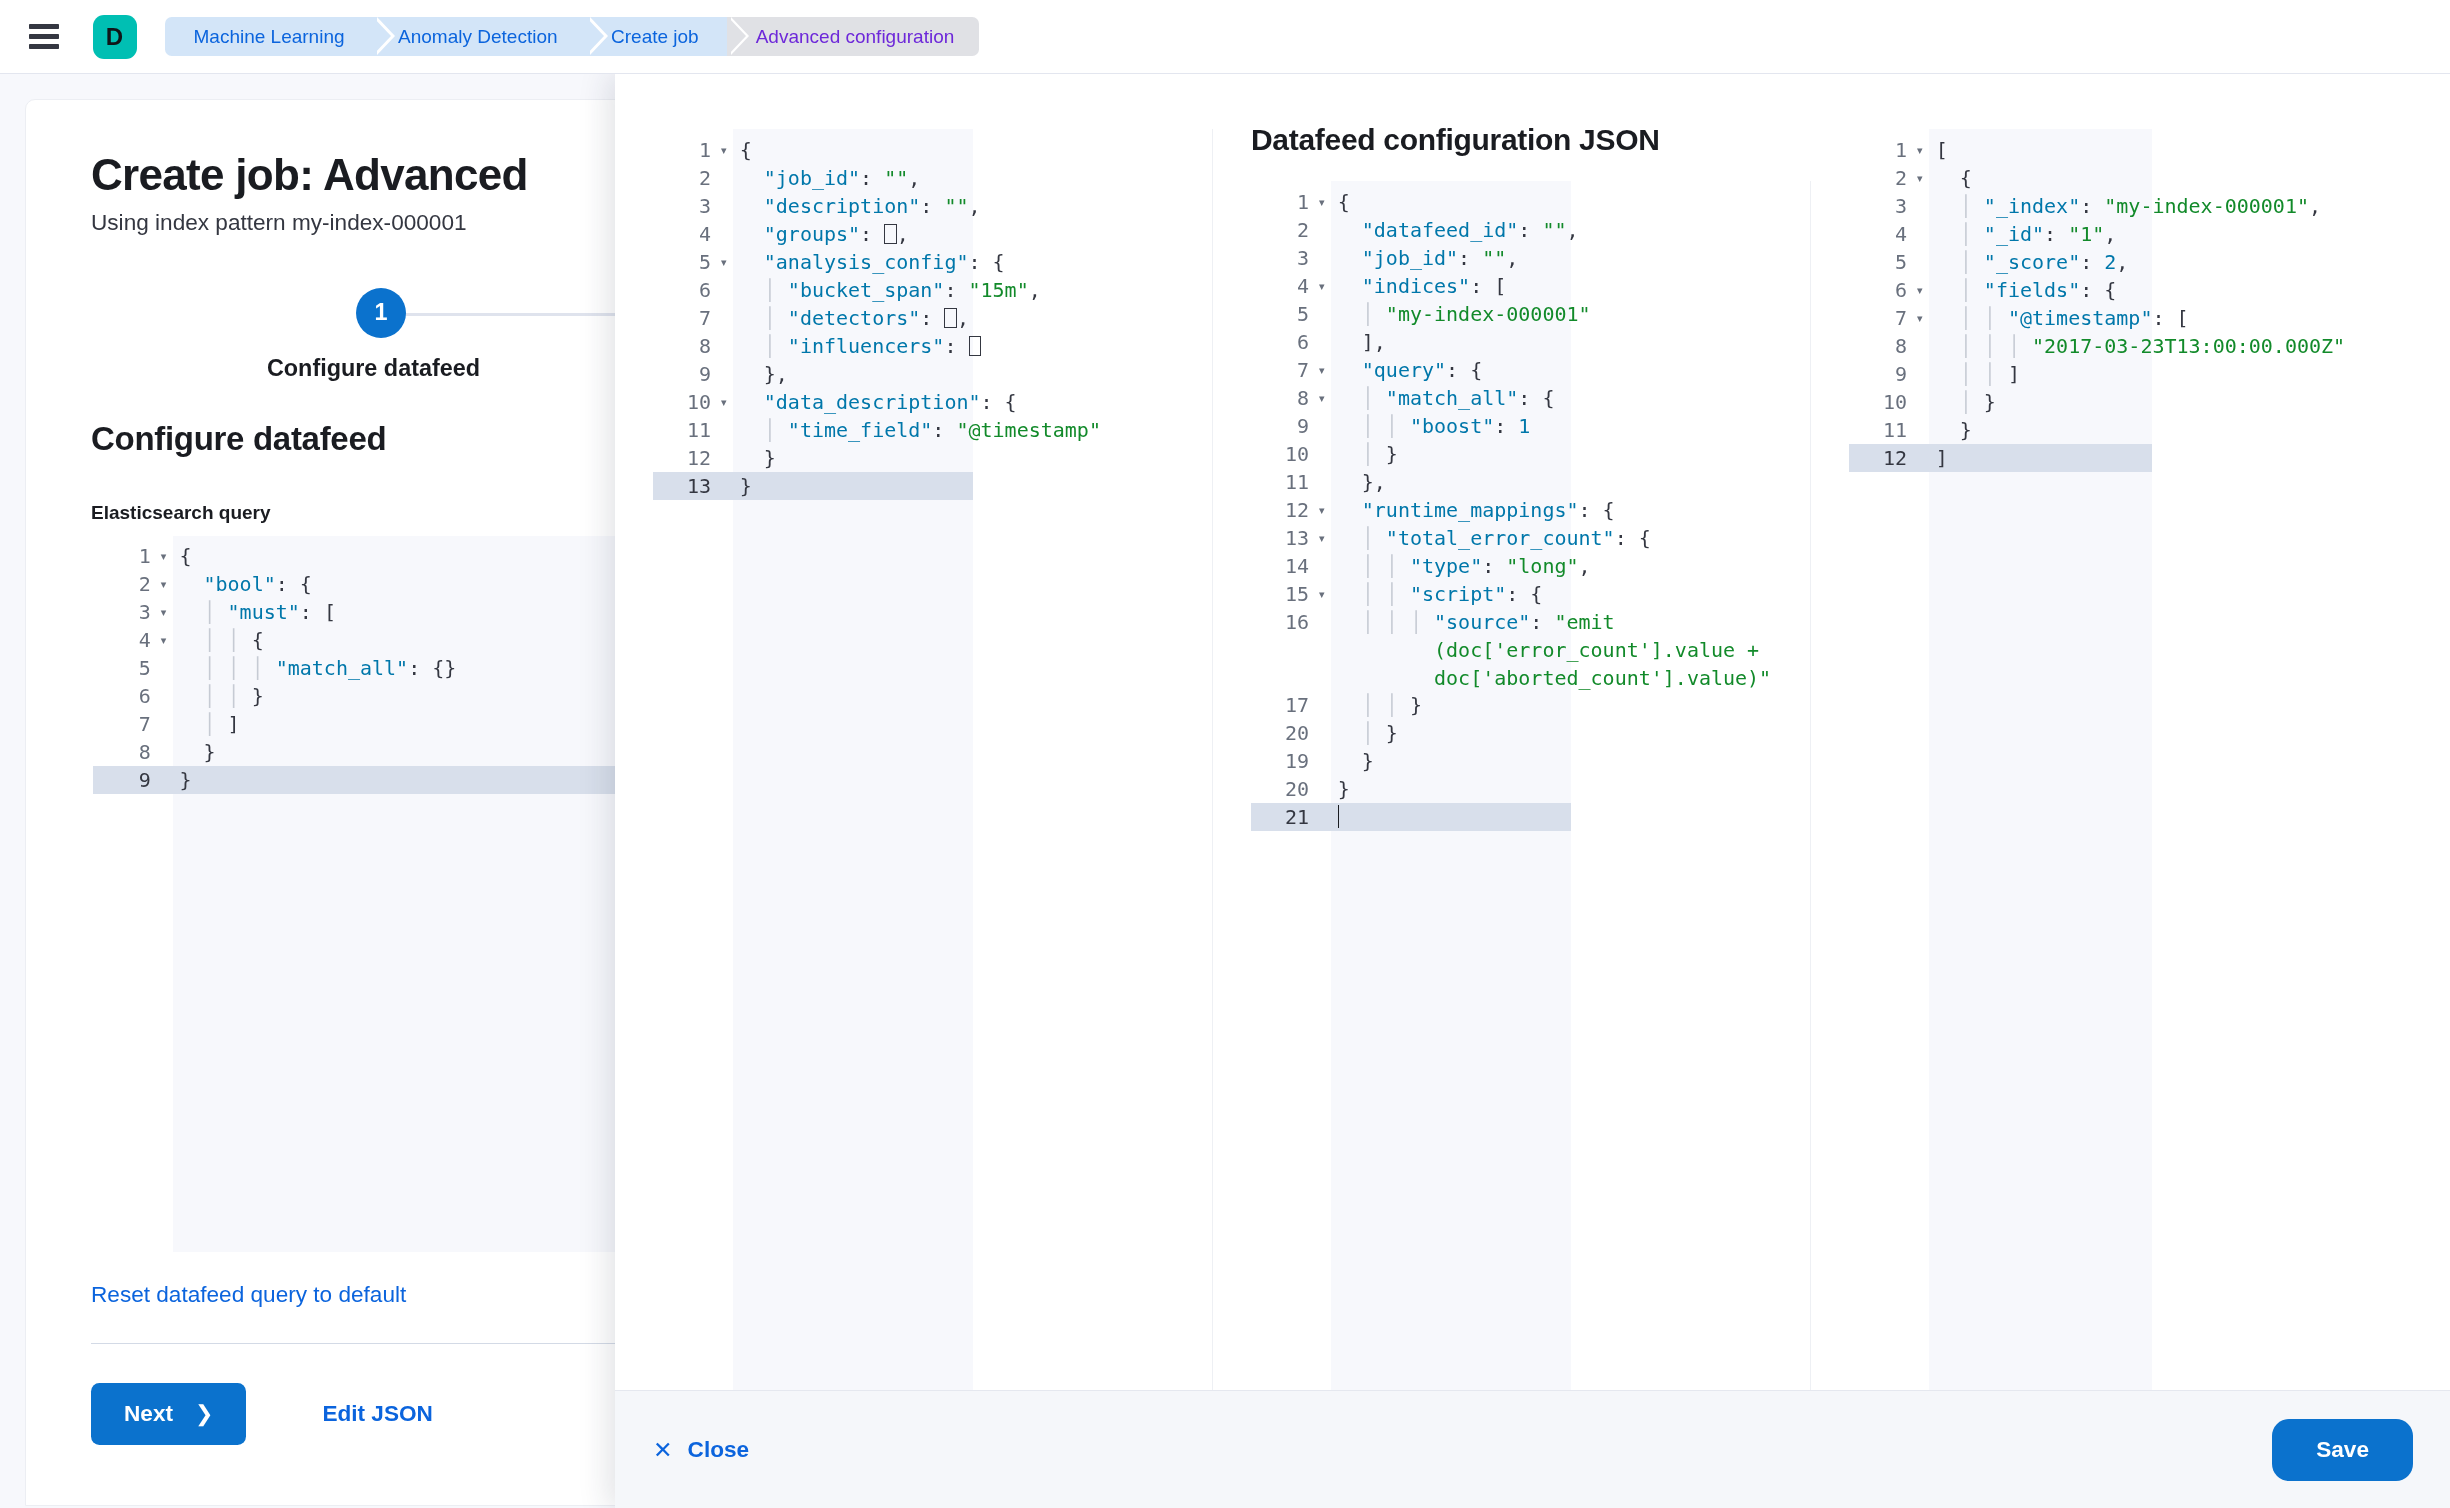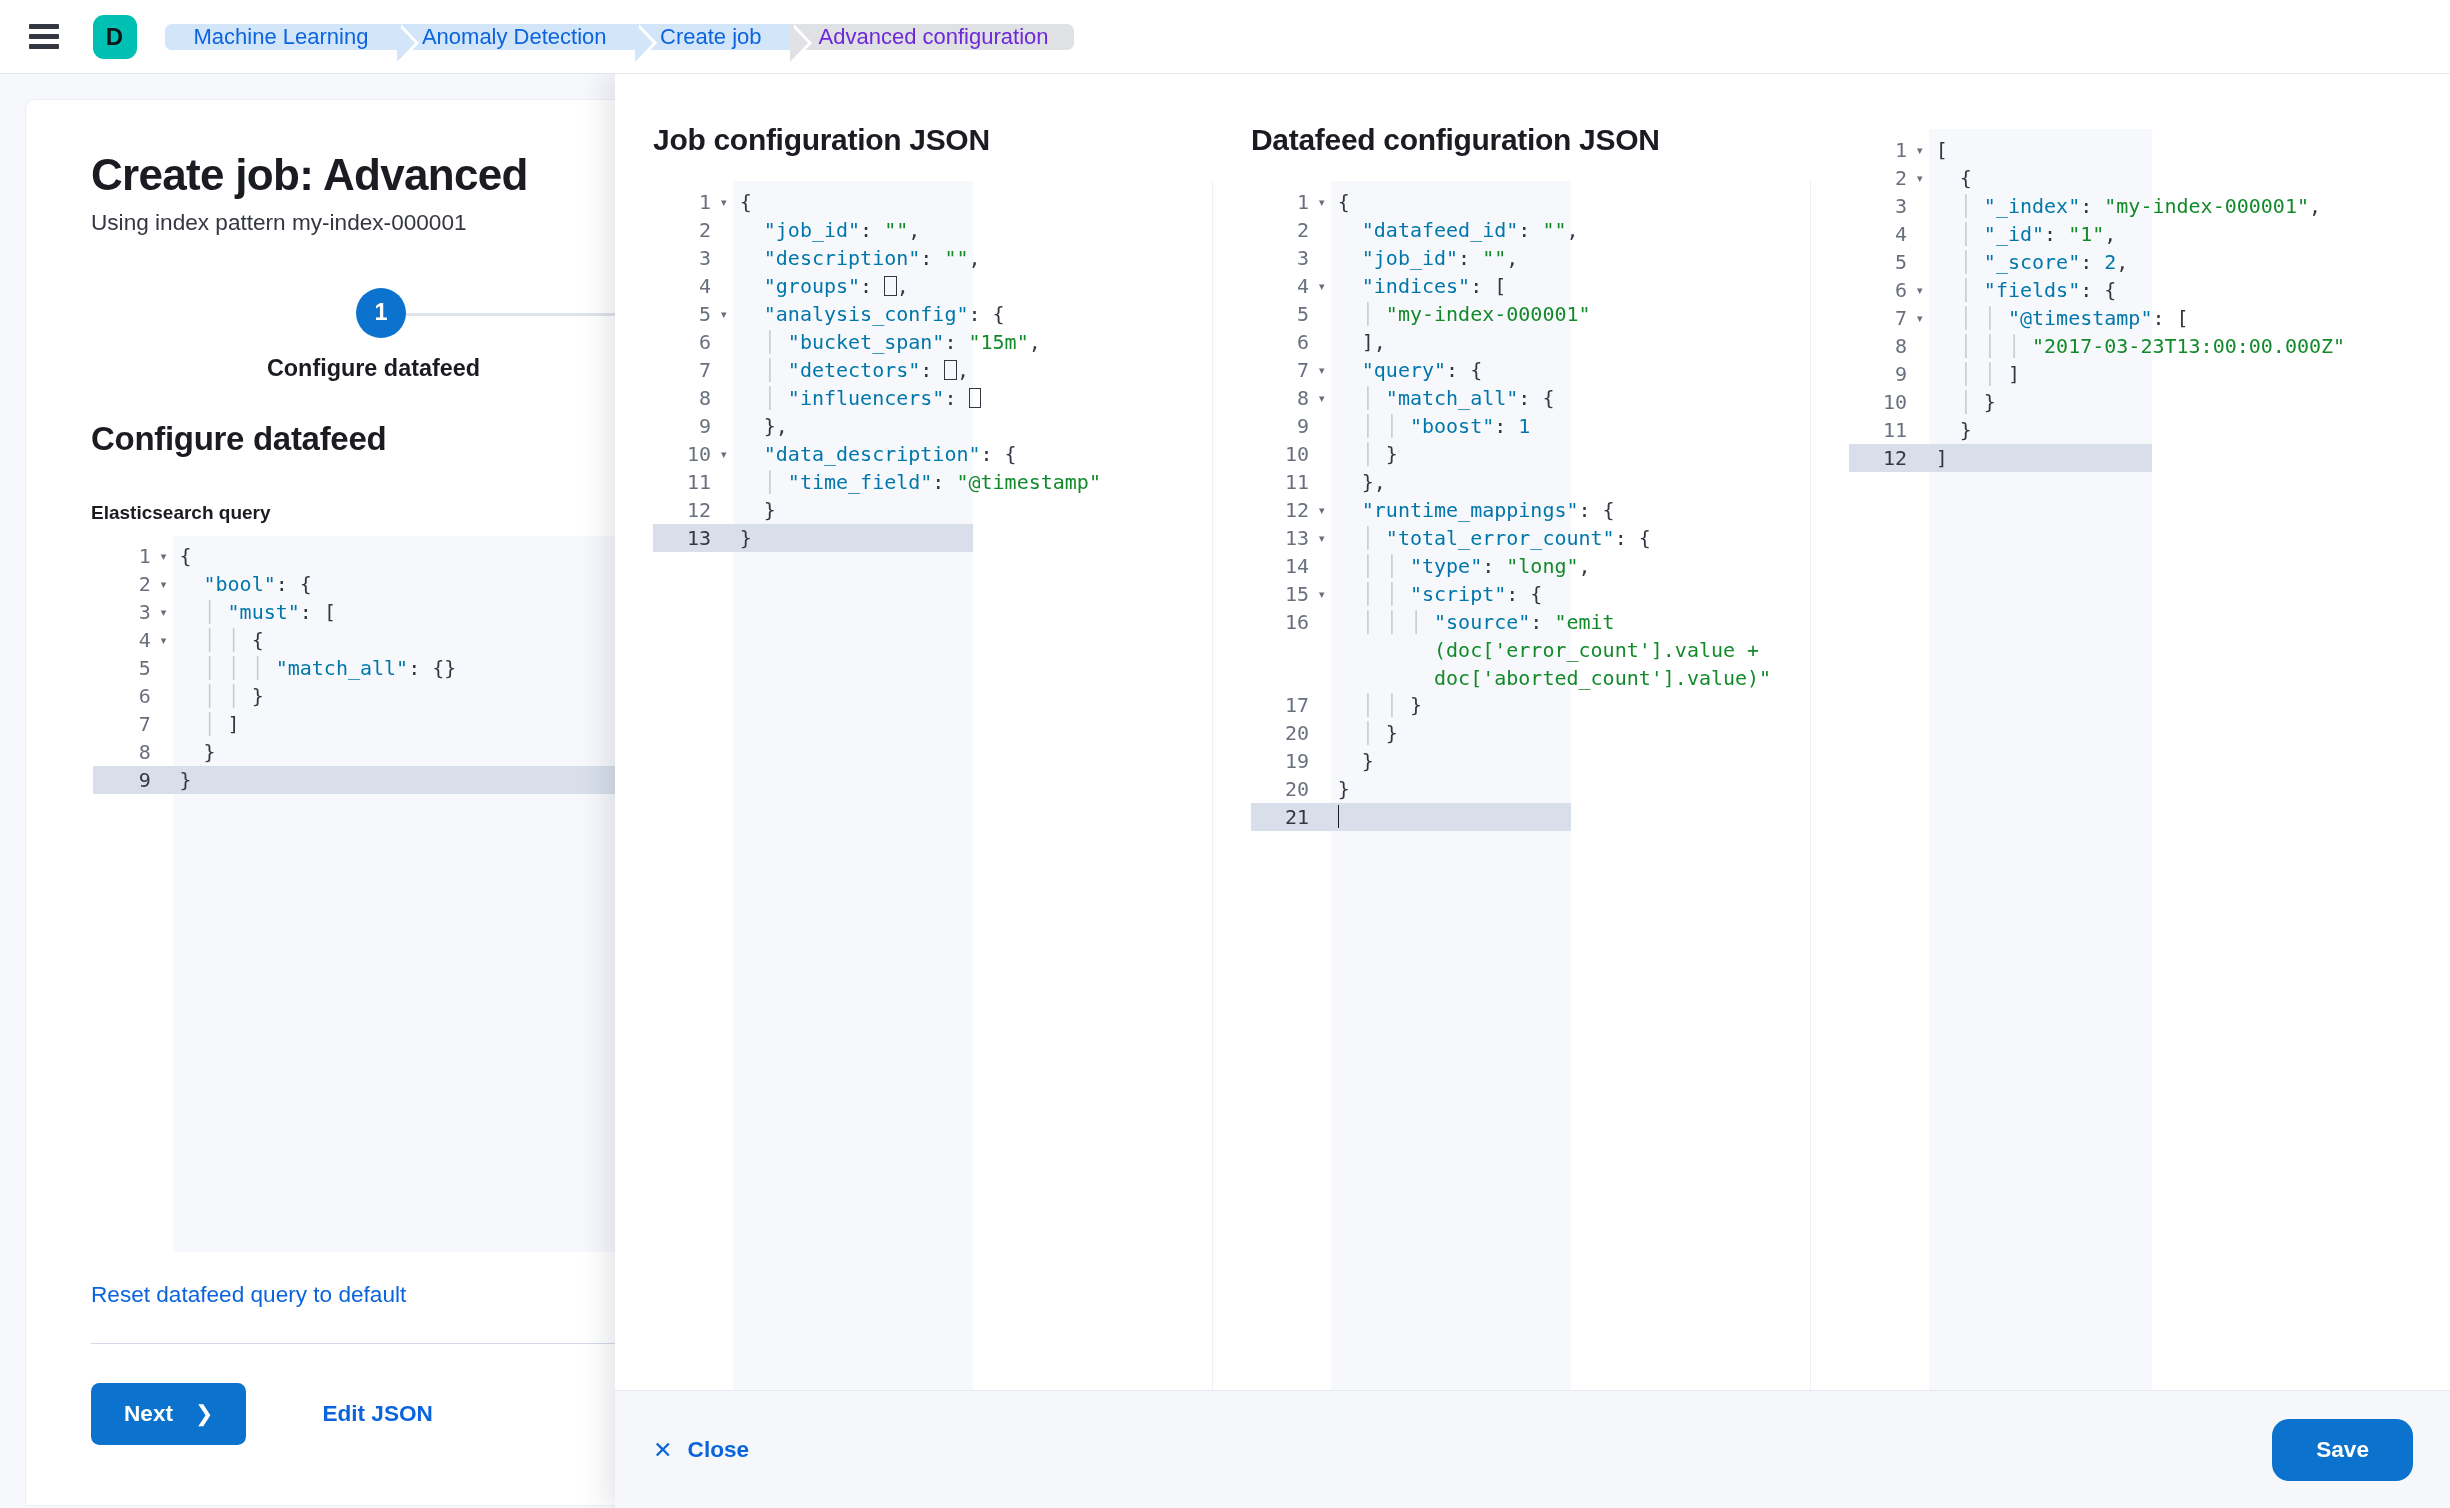--- a/index.html
+++ b/index.html
@@ -26,23 +26,23 @@
     width: 44px; height: 44px; margin-left: 27px;
     border-radius: 11px; background: #00bfb3;
     color: #101518; font-size: 24px; font-weight: 700;
     display: flex; align-items: center; justify-content: center;
     letter-spacing: 0.4px;
   }
 
   .breadcrumbs { display: flex; align-items: center; margin-left: 28.5px; height: 39px; }
   .crumb {
     position: relative;
-    height: 26px; display: flex; align-items: center;
+    height: 39px; display: flex; align-items: center;
     background: #d3e5f8; color: #0b64dd;
-    font-size: 22px; font-weight: 400;
+    font-size: 19px; font-weight: 400;
     padding: 0 28.5px 0 25px;
     white-space: nowrap;
   }
   .crumb.first { border-top-left-radius: 6.7px; border-bottom-left-radius: 6.7px; padding-left: 28.5px; }
   .crumb::after {
     content: ""; position: absolute; right: -18.4px; top: 0;
     width: 0; height: 0;
     border-top: 19px solid transparent;
     border-bottom: 19px solid transparent;
     border-left: 18.4px solid #d3e5f8;
@@ -273,23 +273,20 @@
       </button>
       <div class="link-edit-json">Edit JSON</div>
     </div>
   </div>
 </div>
 
 <div class="flyout">
   <div class="flyout-body">
 
     <div class="col col-job">
-      <div class="col-head">
-        <div class="col-title">Job configuration JSON</div>
-      </div>
       <div class="editor">
         <div class="gutter" id="gutter-0">
             <div class="gl">1<span class="fold">▾</span></div>
             <div class="gl">2</div>
             <div class="gl">3</div>
             <div class="gl">4</div>
             <div class="gl">5<span class="fold">▾</span></div>
             <div class="gl">6</div>
             <div class="gl">7</div>
             <div class="gl">8</div>

